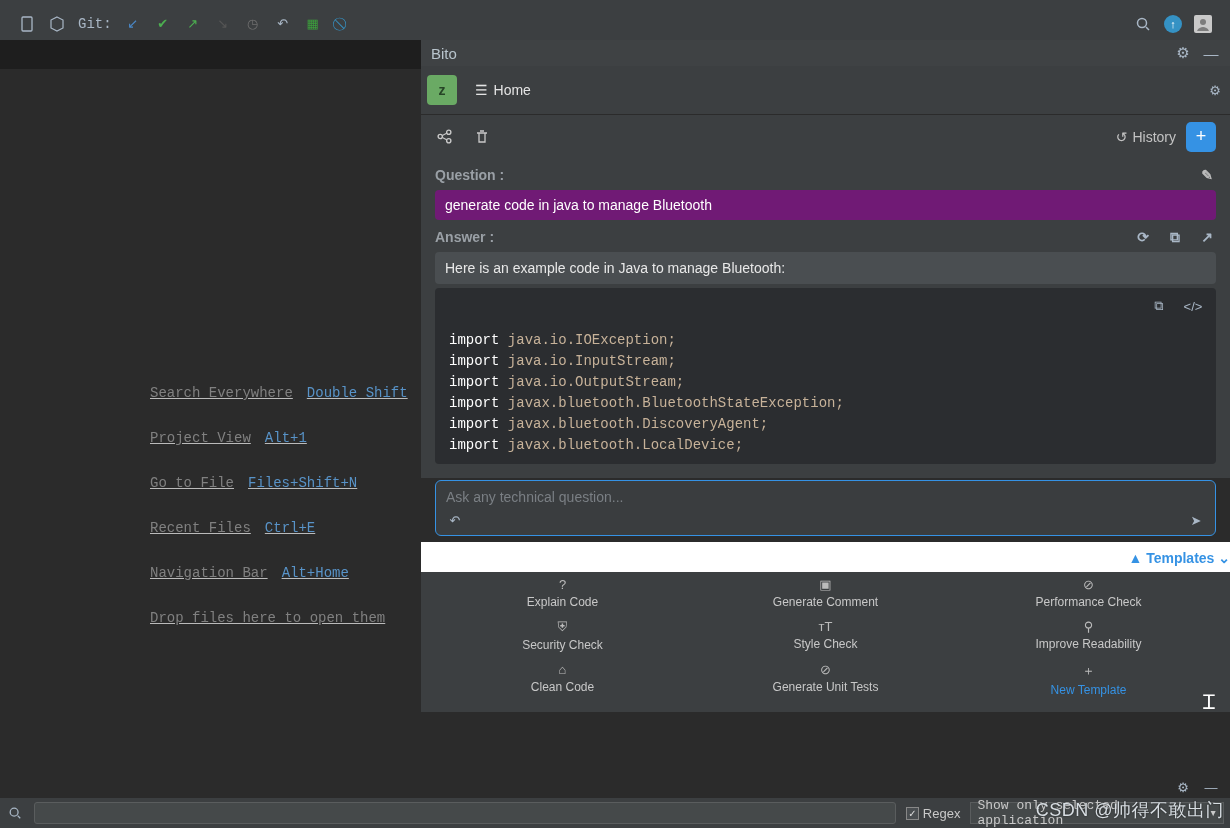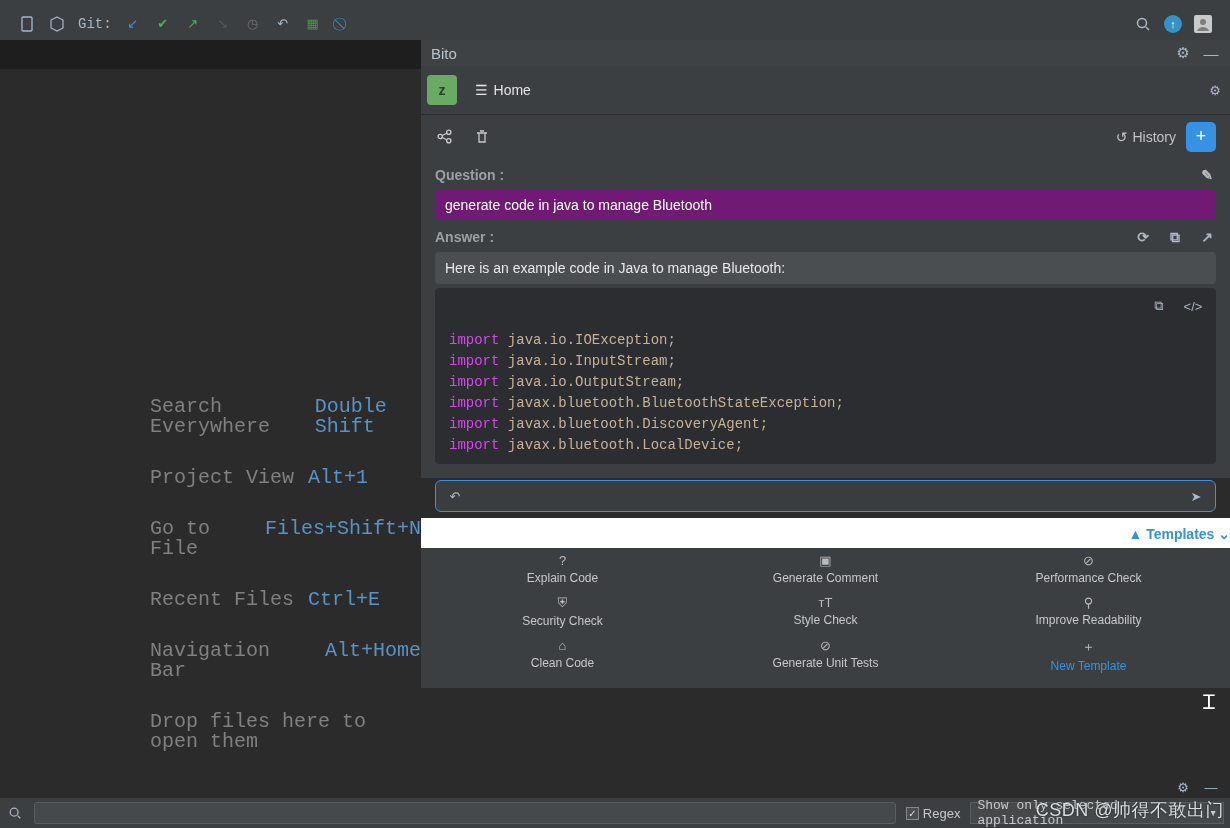--- a/index.html
+++ b/index.html
@@ -10,21 +10,21 @@
 .toolbar { height:48px; background:#3c3f41; display:flex; align-items:center; padding:0 18px; gap:12px; border-bottom:1px solid #2b2b2b;}
 .tb-ico { width:18px; height:18px; display:flex; align-items:center; justify-content:center; color:#a9b7c6; cursor:pointer;}
 .tb-git { color:#a9b7c6; font-size:14px;}
 .tb-right { margin-left:auto; display:flex; gap:12px; align-items:center;}
 .tb-blue-circle { width:18px; height:18px; border-radius:50%; background:#3592c4; display:flex; align-items:center; justify-content:center; color:#fff; font-size:11px;}
 
 
 .main { position:absolute; top:40px; left:0; right:0; bottom:68px; display:flex; }
 .left { width:421px; background:#2b2b2b; position:relative; }
 .blackbar { position:absolute; top:0; left:0; right:0; height:29px; background:#1e1e1e; }
-.shortcuts { position:absolute; left:150px; top:357px; font-size:20px; line-height:1;}
+.shortcuts { position:absolute; left:150px; top:346px; font-size:14px; line-height:1;text-decoration:underline;}
 .sc-row { display:flex; gap:14px; margin-bottom:31px;}
 .sc-label { color:#808080; }
 .sc-key { color:#5893c8; }
 .drop { color:#808080; }
 
 
 .right { flex:1; background:#2b2b2b; display:flex; flex-direction:column; }
 .bito-hdr { height:26px; background:#3f4244; display:flex; align-items:center; padding:0 10px; color:#b8c4cc; font-size:15px;}
 .bito-hdr .sp { margin-left:auto; display:flex; gap:10px;}
 .bito-nav { height:48px; background:#3c3f41; display:flex; align-items:center; padding:0 6px; gap:8px;}
@@ -39,21 +39,21 @@
 .qa { background:#3c3f41; padding:2px 14px 14px 14px;}
 .qhdr { display:flex; align-items:center; color:#9aa0a6; padding:6px 0; font-size:14px; font-weight:600;}
 .qhdr .sp{margin-left:auto; color:#bbb;}
 .qbox { background:#701a75; color:#fff; border-radius:4px; padding:7px 10px; font-size:14px;}
 .ahdr { display:flex; align-items:center; color:#9aa0a6; padding:8px 0 6px; font-size:14px; font-weight:600;}
 .ahdr .sp{margin-left:auto; display:flex; gap:14px; color:#d0d0d0;}
 .abox { background:#4a4e51; border-radius:4px; padding:8px 10px; font-size:14px; color:#e8e8e8;}
 .codeblk { background:#2b2d30; border-radius:4px; margin:4px 0 0; }
 .codebar { height:36px; display:flex; justify-content:flex-end; align-items:center; gap:16px; padding:0 14px; color:#bbb;}
 .codepre { padding:6px 14px 8px; font-size:14px; line-height:21px; color:#c7b299; white-space:pre; overflow:hidden;}
-.kw { color:#d946ef; }
+.kw { color:#ffffff; }
 
 .askbox { margin:2px 14px 6px; border:1px solid #3592e4; border-radius:6px; background:#3a3d3f; padding:4px 10px 2px;}
 .askbox input { width:100%; background:transparent; border:none; outline:none; color:#ddd; font-size:14px; padding:4px 0;}
 .askbox input::placeholder{color:#7a7f84;}
 .askctl { display:flex; justify-content:space-between; padding:2px 0 4px; color:#888;}
 
 .tmpl-hdr { text-align:right; padding:8px 0 6px; background:#ffffff;}
 .tmpl-hdr span { color:#3592e4; font-weight:600; font-size:14px;}
 .tmpl-grid { display:grid; grid-template-columns:1fr 1fr 1fr; background:#3c3f41; padding:0 10px 10px;}
 .tmpl-cell { display:flex; flex-direction:column; align-items:center; gap:3px; padding:5px 0; color:#c8c8c8; font-size:12px;}
@@ -197,20 +197,21 @@
       <div class="codeblk">
         <div class="codebar">
           <span class="tb-ico">⧉</span>
           <span class="tb-ico">&lt;/&gt;</span>
         </div>
         <div class="codepre mono" id="code-lines"><div><span class="kw">import</span> java.io.IOException;</div><div><span class="kw">import</span> java.io.InputStream;</div><div><span class="kw">import</span> java.io.OutputStream;</div><div><span class="kw">import</span> javax.bluetooth.BluetoothStateException;</div><div><span class="kw">import</span> javax.bluetooth.DiscoveryAgent;</div><div><span class="kw">import</span> javax.bluetooth.LocalDevice;</div></div>
       </div>
     </div>
 
     <div class="askbox">
+      <input placeholder="Ask any technical question..." style="">
       <div class="askctl">
         <span class="tb-ico">↶</span>
         <span class="tb-ico">➤</span>
       </div>
     </div>
 
     <div class="tmpl-hdr">
       <span style="color:#3592e4">▲ </span><span>Templates</span><span style="color:#3592e4"> ⌄</span>
     </div>
     <div class="tmpl-grid" id="tmpl-grid">

